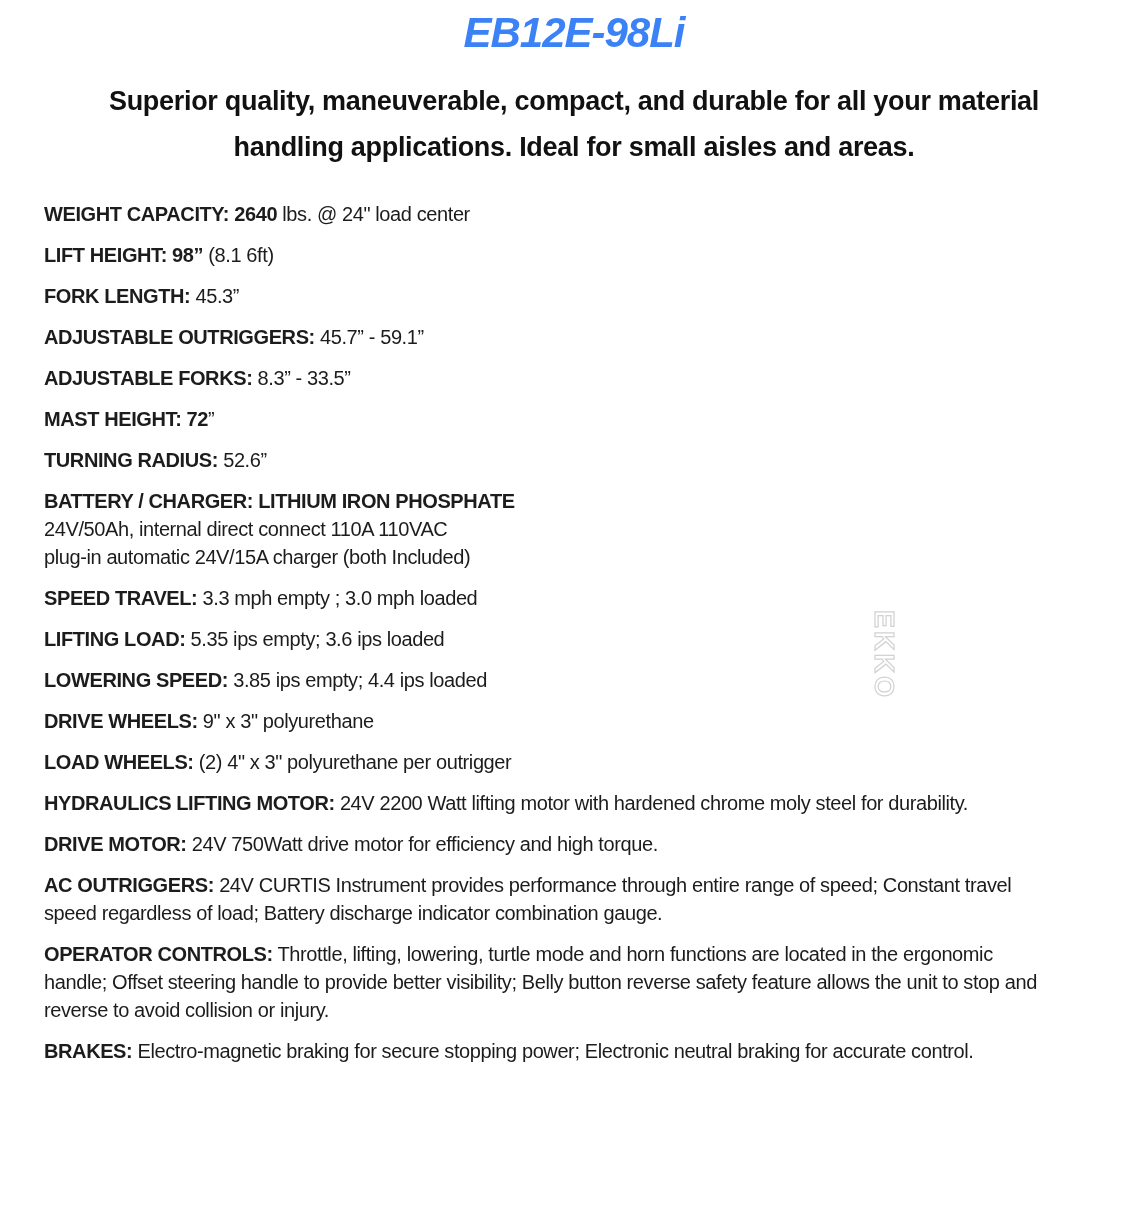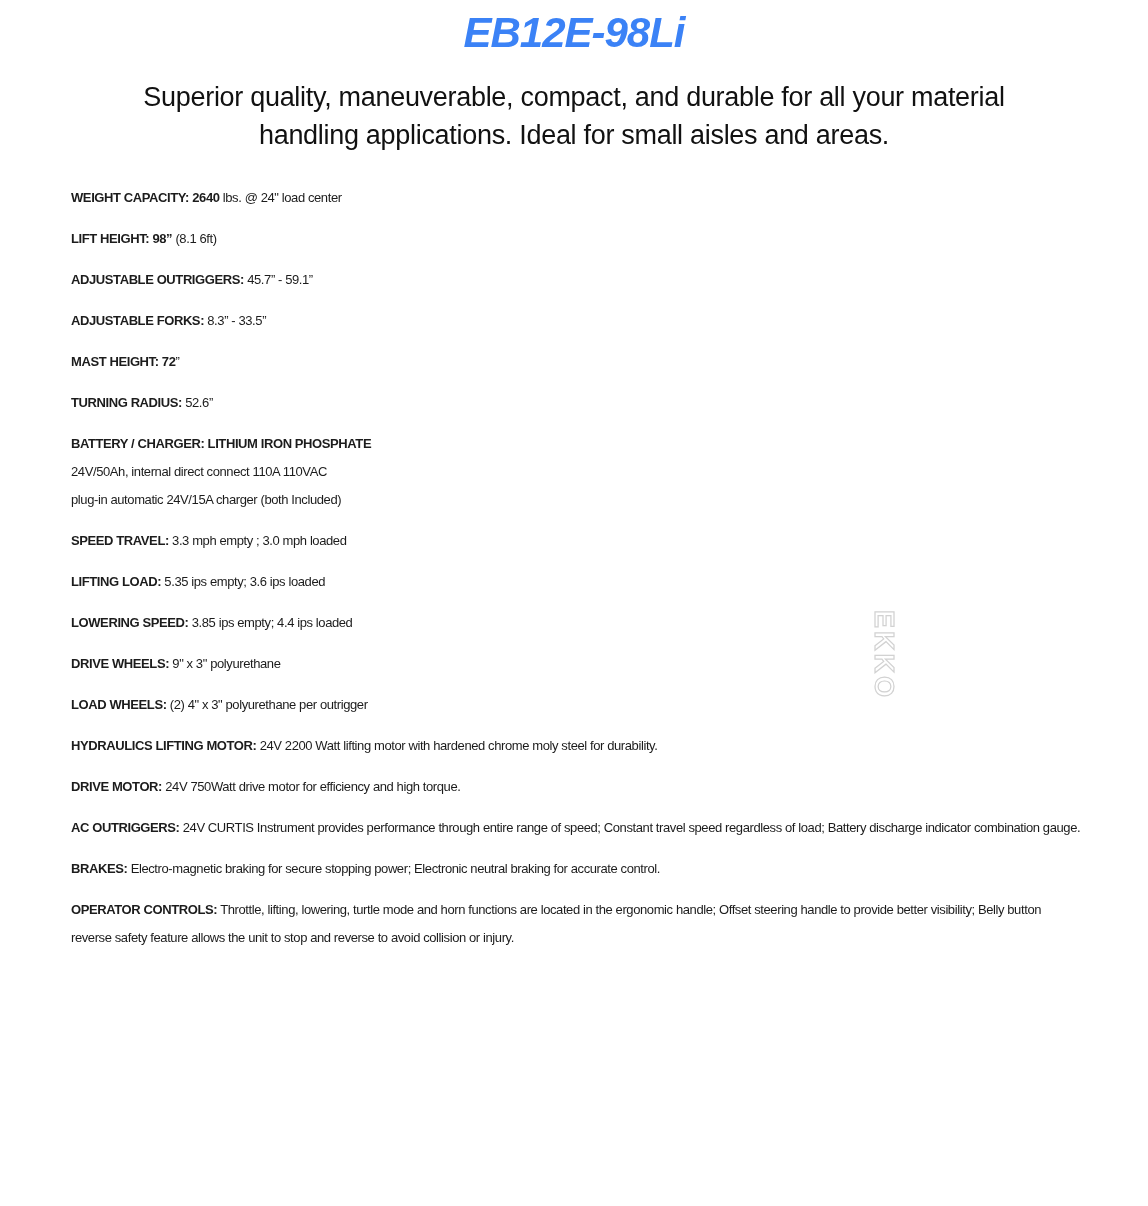--- a/index.html
+++ b/index.html
@@ -20,29 +20,29 @@
     font-weight: 700;
     font-style: italic;
     letter-spacing: -1px;
     color: #3b82f6;
   }
   .doc-subtitle {
     margin: 20px auto 0 auto;
     max-width: 950px;
     text-align: center;
     font-size: 27px;
-    line-height: 38px;
-    font-weight: 400;
+    line-height: 46px;
+    font-weight: 700;
     letter-spacing: -0.3px;
     color: #111;
   }
   .specs {
-    margin: 30px 0 0 71px;
+    margin: 30px 0 0 44px;
     width: 1010px;
-    font-size: 13px;
+    font-size: 20px;
     line-height: 28px;
     letter-spacing: -0.4px;
   }
   .spec {
     margin: 0 0 13px 0;
     white-space: pre-line;
   }
   .spec b { font-weight: 700; }
   .watermark {
     position: absolute;
@@ -64,32 +64,33 @@
 </head>
 <body>
 
 <h1 class="doc-title">EB12E-98Li</h1>
 
 <h2 class="doc-subtitle">Superior quality, maneuverable, compact, and durable for all your material handling applications. Ideal for small aisles and areas.</h2>
 
 <div class="specs">
   <p class="spec"><b>WEIGHT CAPACITY: 2640</b><span> lbs. @ 24" load center</span></p>
   <p class="spec"><b>LIFT HEIGHT: 98”</b><span> (8.1 6ft)</span></p>
+  <p class="spec"><b>FORK LENGTH:</b><span> 45.3”</span></p>
   <p class="spec"><b>ADJUSTABLE OUTRIGGERS:</b><span> 45.7” - 59.1”</span></p>
   <p class="spec"><b>ADJUSTABLE FORKS:</b><span> 8.3” - 33.5”</span></p>
   <p class="spec"><b>MAST HEIGHT: 72</b><span>”</span></p>
   <p class="spec"><b>TURNING RADIUS:</b><span> 52.6”</span></p>
   <p class="spec"><b>BATTERY / CHARGER: LITHIUM IRON PHOSPHATE</b><span>
 24V/50Ah, internal direct connect 110A 110VAC
 plug-in automatic 24V/15A charger (both Included)</span></p>
   <p class="spec"><b>SPEED TRAVEL:</b><span> 3.3 mph empty ; 3.0 mph loaded</span></p>
   <p class="spec"><b>LIFTING LOAD:</b><span> 5.35 ips empty; 3.6 ips loaded</span></p>
   <p class="spec"><b>LOWERING SPEED:</b><span> 3.85 ips empty; 4.4 ips loaded</span></p>
   <p class="spec"><b>DRIVE WHEELS:</b><span> 9" x 3" polyurethane</span></p>
   <p class="spec"><b>LOAD WHEELS:</b><span> (2) 4" x 3" polyurethane per outrigger</span></p>
   <p class="spec"><b>HYDRAULICS LIFTING MOTOR:</b><span> 24V 2200 Watt lifting motor with hardened chrome moly steel for durability.</span></p>
   <p class="spec"><b>DRIVE MOTOR:</b><span> 24V 750Watt drive motor for efficiency and high torque.</span></p>
   <p class="spec"><b>AC OUTRIGGERS:</b><span> 24V CURTIS Instrument provides performance through entire range of speed; Constant travel speed regardless of load; Battery discharge indicator combination gauge.</span></p>
+  <p class="spec"><b>OPERATOR CONTROLS:</b><span> Throttle, lifting, lowering, turtle mode and horn functions are located in the ergonomic handle; Offset steering handle to provide better visibility; Belly button reverse safety feature allows the unit to stop and reverse to avoid collision or injury.</span></p>
   <p class="spec"><b>BRAKES:</b><span> Electro-magnetic braking for secure stopping power; Electronic neutral braking for accurate control.</span></p>
-  <p class="spec"><b>OPERATOR CONTROLS:</b><span> Throttle, lifting, lowering, turtle mode and horn functions are located in the ergonomic handle; Offset steering handle to provide better visibility; Belly button reverse safety feature allows the unit to stop and reverse to avoid collision or injury.</span></p>
 </div>
 
 <div class="watermark">EKKO</div>
 
 </body></html>

